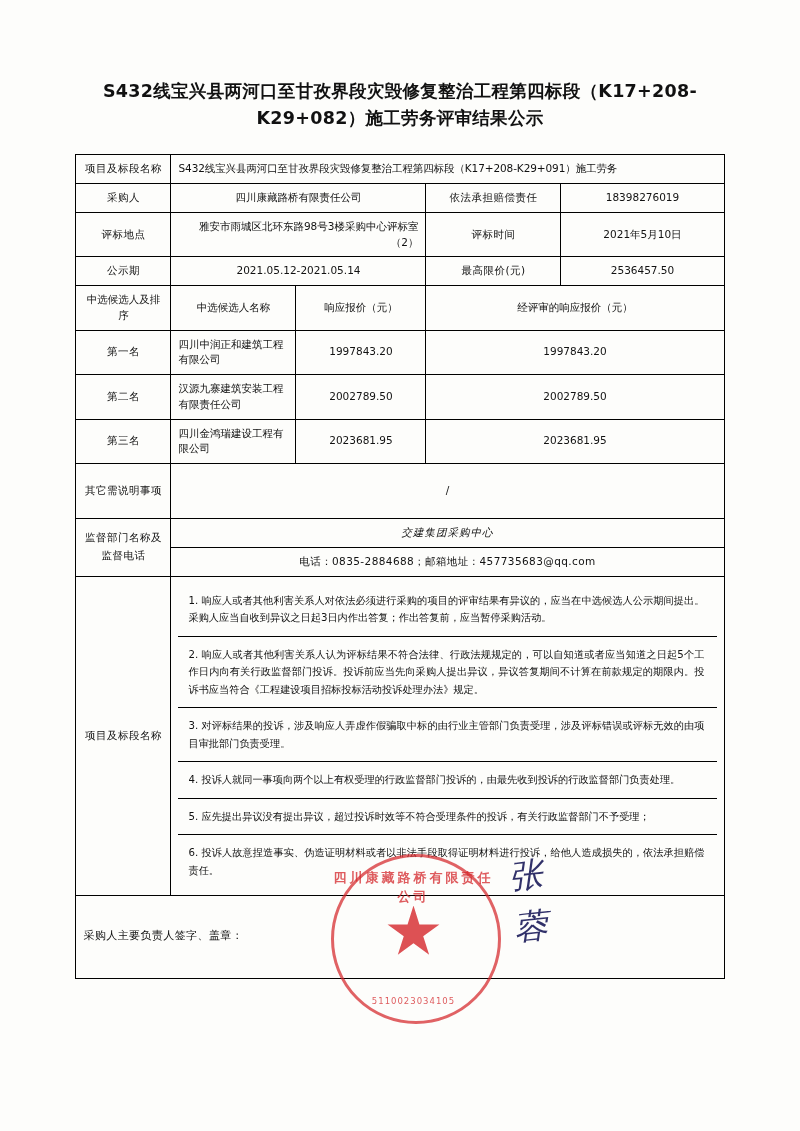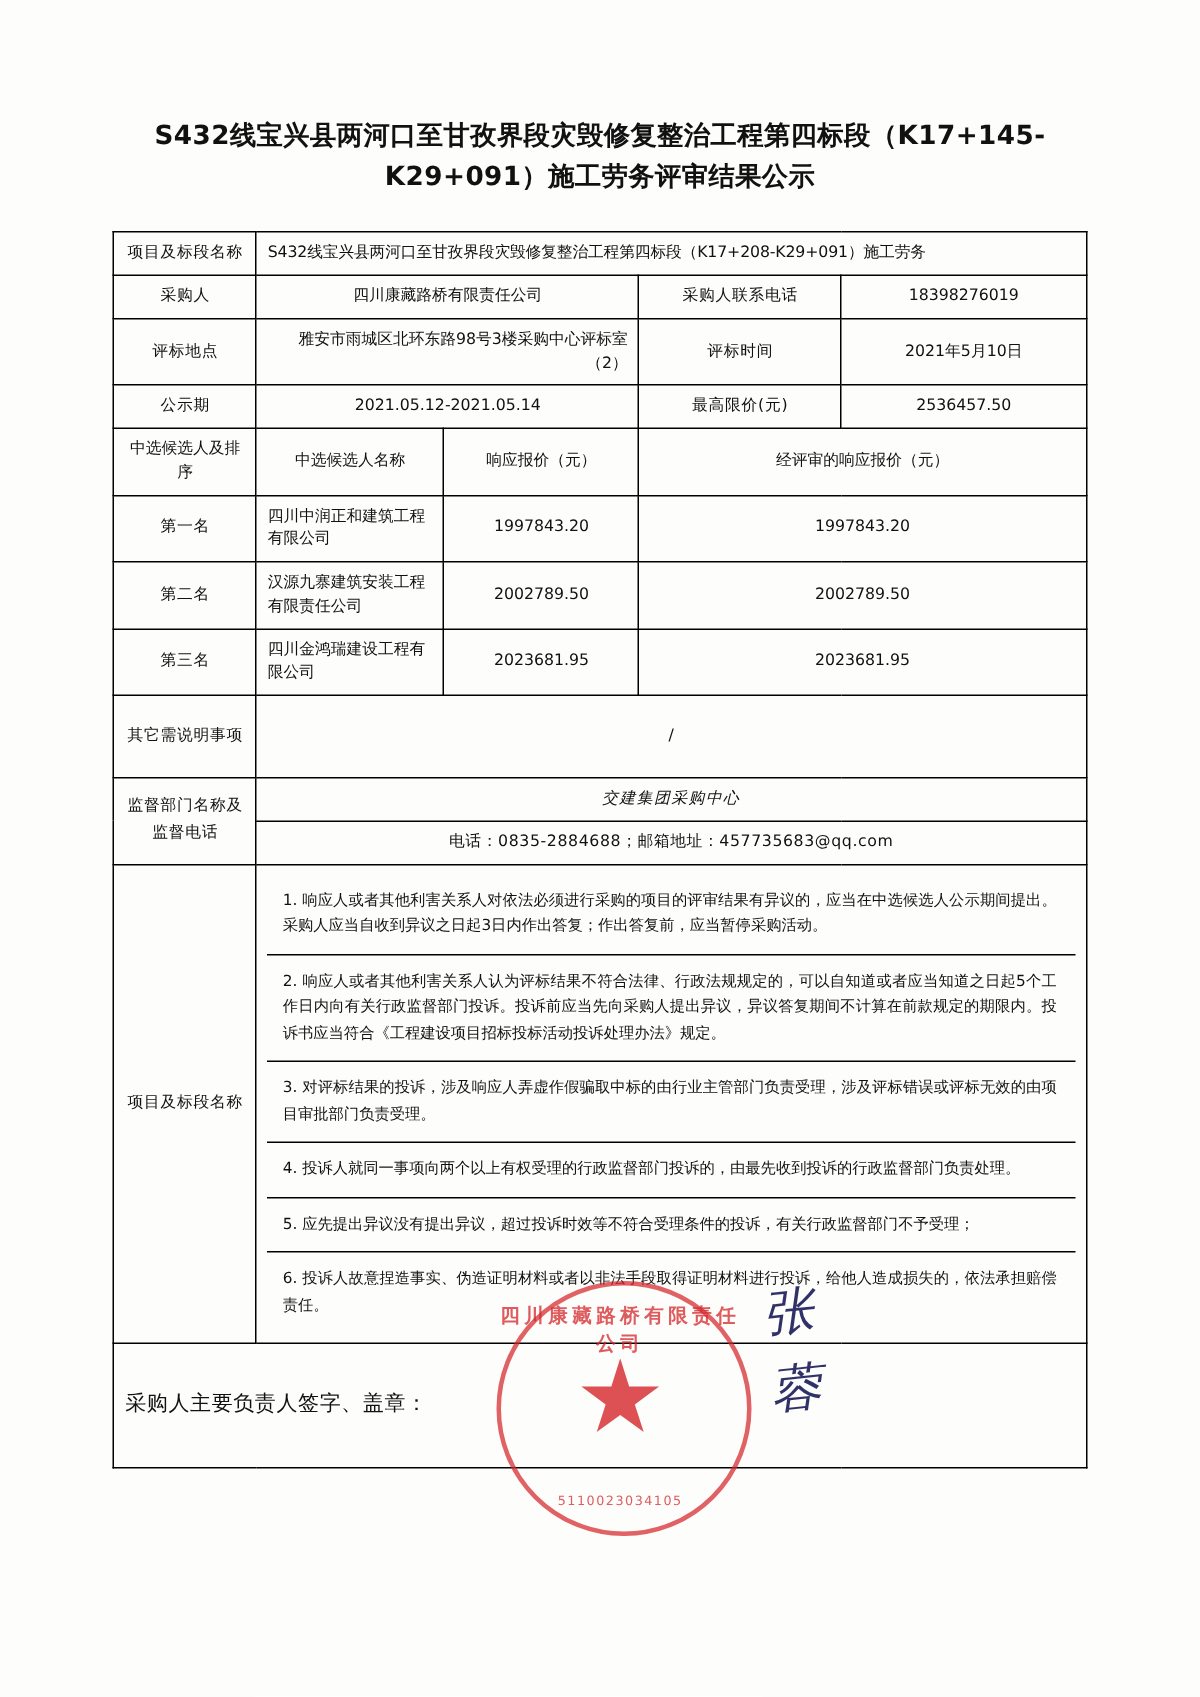--- a/index.html
+++ b/index.html
@@ -108,21 +108,21 @@
   }
   .notes-cell table tr:last-child td {
     border-bottom: none;
   }
   .sign-cell {
     height: 70px;
     position: relative;
     vertical-align: middle;
   }
   .sign-label {
-    font-size: 14px;
+    font-size: 11px;
     letter-spacing: 0.4px;
   }
   
   .stamp-wrap {
     position: absolute;
     left: 255px;
     top: -42px;
     width: 170px;
     height: 170px;
     pointer-events: none;
@@ -179,39 +179,39 @@
     font-style: italic;
     transform: rotate(-6deg);
     opacity: 0.9;
   }
 </style>
 </head>
 <body>
 
 <div class="page">
 
-  <h1 class="doc-title">S432线宝兴县两河口至甘孜界段灾毁修复整治工程第四标段（K17+145-K29+091）施工劳务评审结果公示</h1>
+  <h1 class="doc-title">S432线宝兴县两河口至甘孜界段灾毁修复整治工程第四标段（K17+208-K29+082）施工劳务评审结果公示</h1>
 
   <table class="main">
     <colgroup>
       <col style="width:95px">
       <col style="width:125px">
       <col style="width:130px">
       <col style="width:135px">
       <col style="width:163px">
     </colgroup>
     <tbody>
       <tr>
         <td class="lbl">项目及标段名称</td>
         <td class="proj-name-cell" colspan="4">S432线宝兴县两河口至甘孜界段灾毁修复整治工程第四标段（K17+208-K29+091）施工劳务</td>
       </tr>
       <tr>
         <td class="lbl">采购人</td>
         <td class="val" colspan="2">四川康藏路桥有限责任公司</td>
-        <td class="lbl">采购人联系电话</td>
+        <td class="lbl">依法承担赔偿责任</td>
         <td class="val">18398276019</td>
       </tr>
       <tr>
         <td class="lbl">评标地点</td>
         <td class="val-left" colspan="2">雅安市雨城区北环东路98号3楼采购中心评标室（2）</td>
         <td class="lbl">评标时间</td>
         <td class="val">2021年5月10日</td>
       </tr>
       <tr>
         <td class="lbl">公示期</td>

